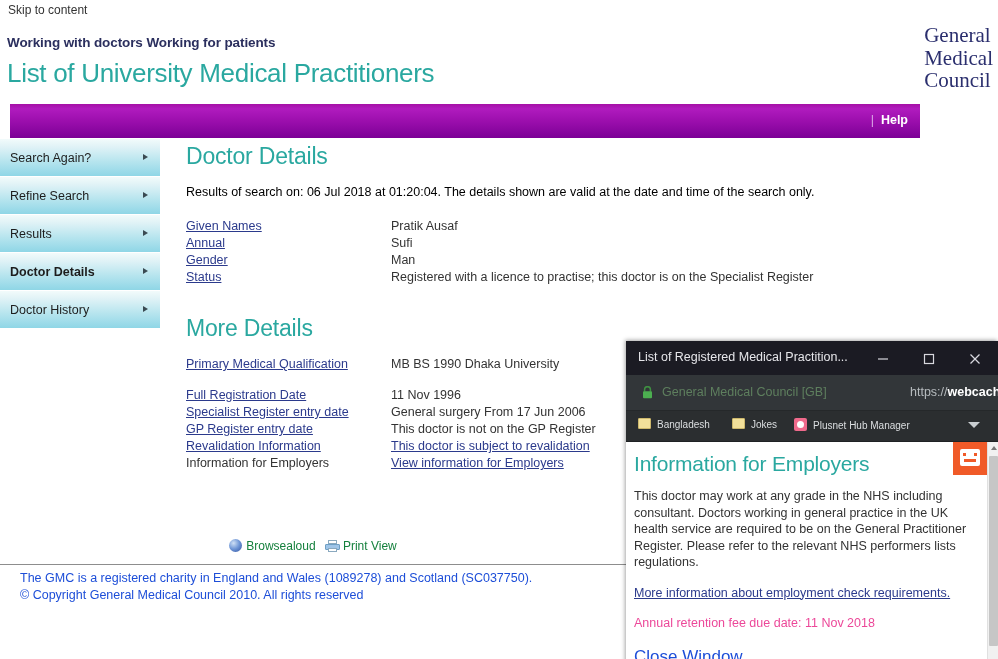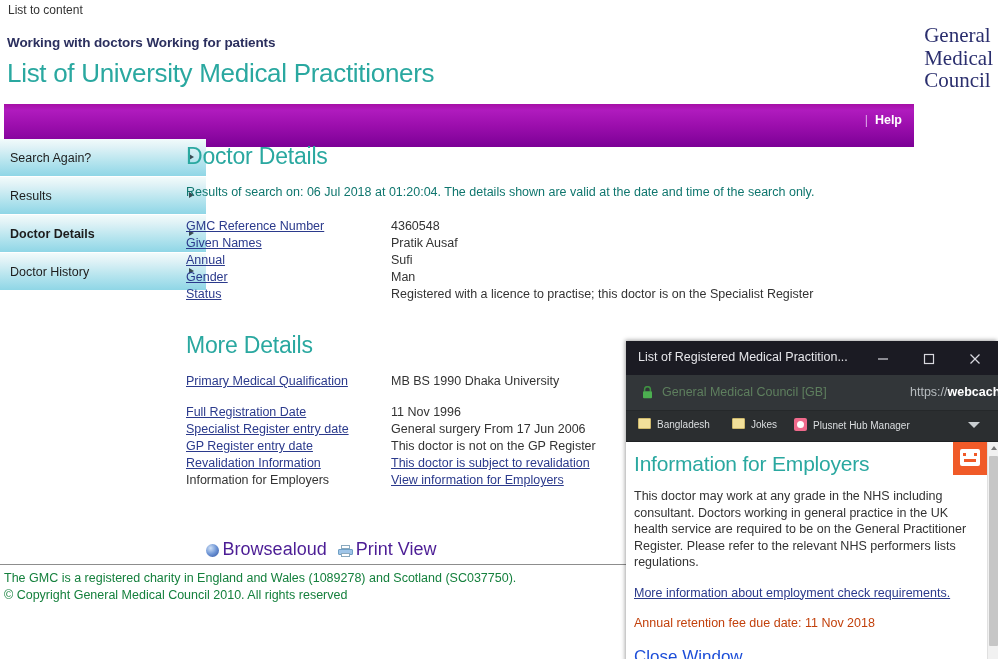--- a/index.html
+++ b/index.html
@@ -56,23 +56,23 @@
     font-size: 21px;
     color: #2b2f6e;
     font-family: "Liberation Serif", serif;
     font-weight: normal;
   }
   .gmc-logo span { display: block; }
 
   
   .navbar {
     position: absolute;
-    left: 4px; top: 104px;
+    left: 10px; top: 104px;
     width: 910px;
-    height: 43px;
+    height: 34px;
     background: linear-gradient(to bottom, #a50fa5 0%, #b01bbe 14%, #9d0fae 48%, #7c0096 100%);
     padding-left: 20px;
   }
   .navbar .help-wrap {
     position: absolute;
     right: 12px; top: 9px;
     color: #ffffff;
     font-size: 12.5px;
     font-weight: bold;
   }
@@ -80,21 +80,21 @@
     color: #dba8e8;
     font-weight: normal;
     margin-right: 7px;
   }
   .navbar a { color: #ffffff; text-decoration: none; }
 
   
   .sidebar {
     position: absolute;
     left: 0; top: 139px;
-    width: 206px;
+    width: 160px;
   }
   .side-item {
     position: relative;
     height: 38px;
     line-height: 38px;
     padding-left: 10px;
     font-size: 12.5px;
     color: #1d1d1d;
     background: linear-gradient(to bottom, #f2fbfb 0%, #dff2f6 22%, #b5e4ee 62%, #8fd6e6 100%);
     border-bottom: 1px solid #ffffff;
@@ -122,21 +122,21 @@
   }
   h2.section-h {
     font-size: 23px;
     font-weight: normal;
     color: #2aa8a0;
     letter-spacing: -0.2px;
     margin-bottom: 15px;
   }
   .search-note {
     font-size: 12.5px;
-    color: #0f766e;
+    color: #000000;
     margin-bottom: 20px;
   }
   .detail-table { border-collapse: collapse; }
   .detail-table td {
     font-size: 12.5px;
     color: #333;
     padding: 0 0 3px 0;
     vertical-align: top;
   }
   .detail-table td.label { width: 205px; }
@@ -146,25 +146,25 @@
     text-decoration: underline;
   }
   .detail-table td.value { color: #333; }
 
   .more-details-h { margin-top: 28px; margin-bottom: 12px; }
   .spacer-row td { height: 14px; }
 
   
   .tools-row {
     position: absolute;
-    left: 8px; top: 538px;
+    left: 0; top: 538px;
     width: 626px;
     text-align: center;
-    font-size: 18px;
-    color: #4c1d95;
+    font-size: 12px;
+    color: #15803d;
   }
   .tools-row .tool {
     display: inline-block;
     margin: 0 3px;
     vertical-align: middle;
   }
   .ba-icon {
     display: inline-block;
     width: 13px; height: 13px;
     border-radius: 50%;
@@ -202,23 +202,23 @@
   
   .footer-rule {
     position: absolute;
     left: 0; top: 564px;
     width: 998px;
     height: 1px;
     background: #8d8d8d;
   }
   .footer {
     position: absolute;
-    left: 4px; top: 570px;
-    font-size: 12.5px;
-    color: #15803d;
+    left: 20px; top: 570px;
+    font-size: 12.5px;
+    color: #1d4ed8;
     line-height: 1.38;
   }
 
   
   .popup {
     position: absolute;
     left: 626px; top: 329px;
     width: 372px;
     height: 330px;
     background: #ffffff;
@@ -356,21 +356,21 @@
   .popup-link {
     display: block;
     margin-top: 15px;
     font-size: 12.5px;
     color: #2b3a8c;
     text-decoration: underline;
   }
   .popup-fee {
     margin-top: 16px;
     font-size: 12.5px;
-    color: #c2410c;
+    color: #ec4899;
   }
   .popup-close-link {
     display: inline-block;
     margin-top: 17px;
     font-size: 17px;
     color: #1d4ed8;
     text-decoration: underline;
   }
   .orange-badge {
     position: absolute;
@@ -422,21 +422,21 @@
     width: 0; height: 0;
     border-left: 3px solid transparent;
     border-right: 3px solid transparent;
   }
   .popup-scroll .arr-up { top: 4px; border-bottom: 4px solid #777; }
   .popup-scroll .arr-dn { bottom: 4px; border-top: 4px solid #777; }
 </style>
 </head>
 <body>
 
-<a class="skip-link" href="#">List to content</a>
+<a class="skip-link" href="#">Skip to content</a>
 
 <div class="page-header">
   <div class="tagline">Working with doctors Working for patients</div>
   <div class="site-title">List of University Medical Practitioners</div>
   <div class="gmc-logo">
     <span>General</span>
     <span>Medical</span>
     <span>Council</span>
   </div>
 </div>
@@ -446,44 +446,44 @@
     <span class="divider">|</span><a href="#">Help</a>
   </div>
 </div>
 
 <div class="sidebar">
   <div class="side-item">
     <span>Search Again?</span>
     <span class="arrow"></span>
   </div>
   <div class="side-item">
+    <span>Refine Search</span>
+    <span class="arrow"></span>
+  </div>
+  <div class="side-item">
     <span>Results</span>
     <span class="arrow"></span>
   </div>
   <div class="side-item active">
     <span>Doctor Details</span>
     <span class="arrow"></span>
   </div>
   <div class="side-item">
     <span>Doctor History</span>
     <span class="arrow"></span>
   </div>
   <div class="sidebar-tail"></div>
 </div>
 
 <div class="content">
   <h2 class="section-h">Doctor Details</h2>
   <div class="search-note">Results of search on: 06 Jul 2018 at 01:20:04. The details shown are valid at the date and time of the search only.</div>
 
   <table class="detail-table">
     <tbody>
-        <tr>
-      <td class="label"><a href="#">GMC Reference Number</a></td>
-      <td class="value">4360548</td>
-    </tr>
     <tr>
       <td class="label"><a href="#">Given Names</a></td>
       <td class="value">Pratik Ausaf</td>
     </tr>
     <tr>
       <td class="label"><a href="#">Annual</a></td>
       <td class="value">Sufi</td>
     </tr>
     <tr>
       <td class="label"><a href="#">Gender</a></td>

